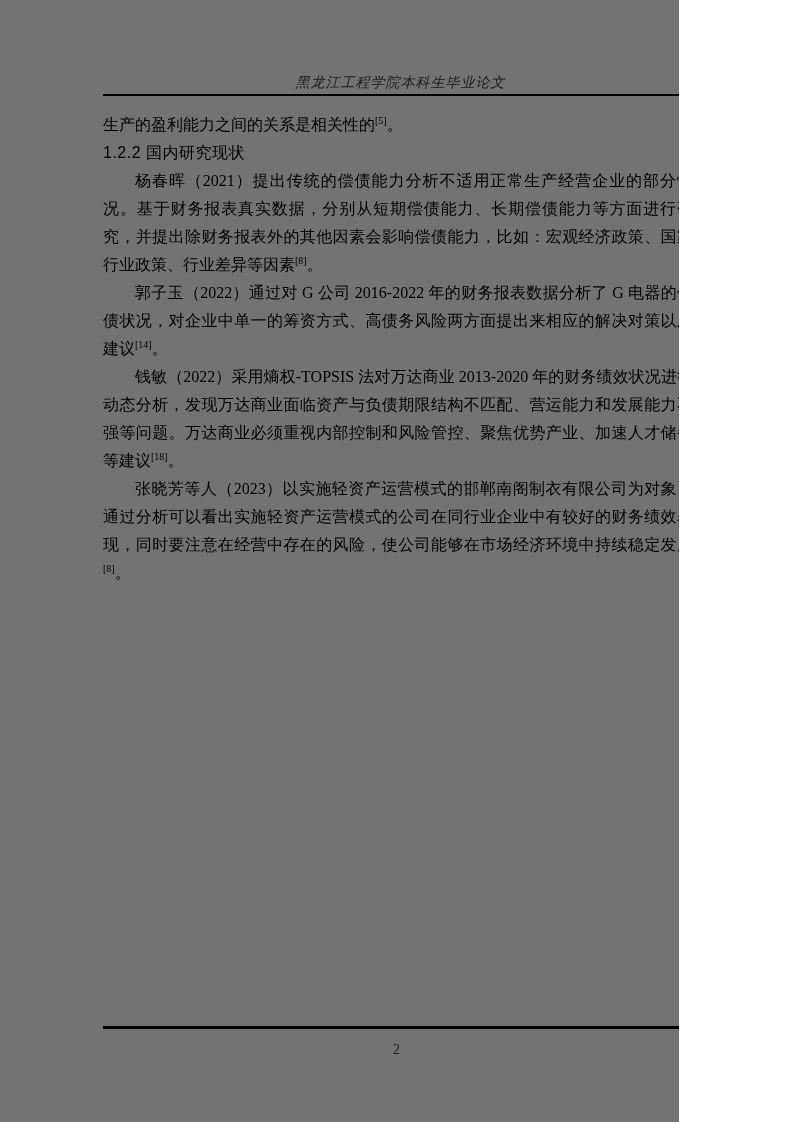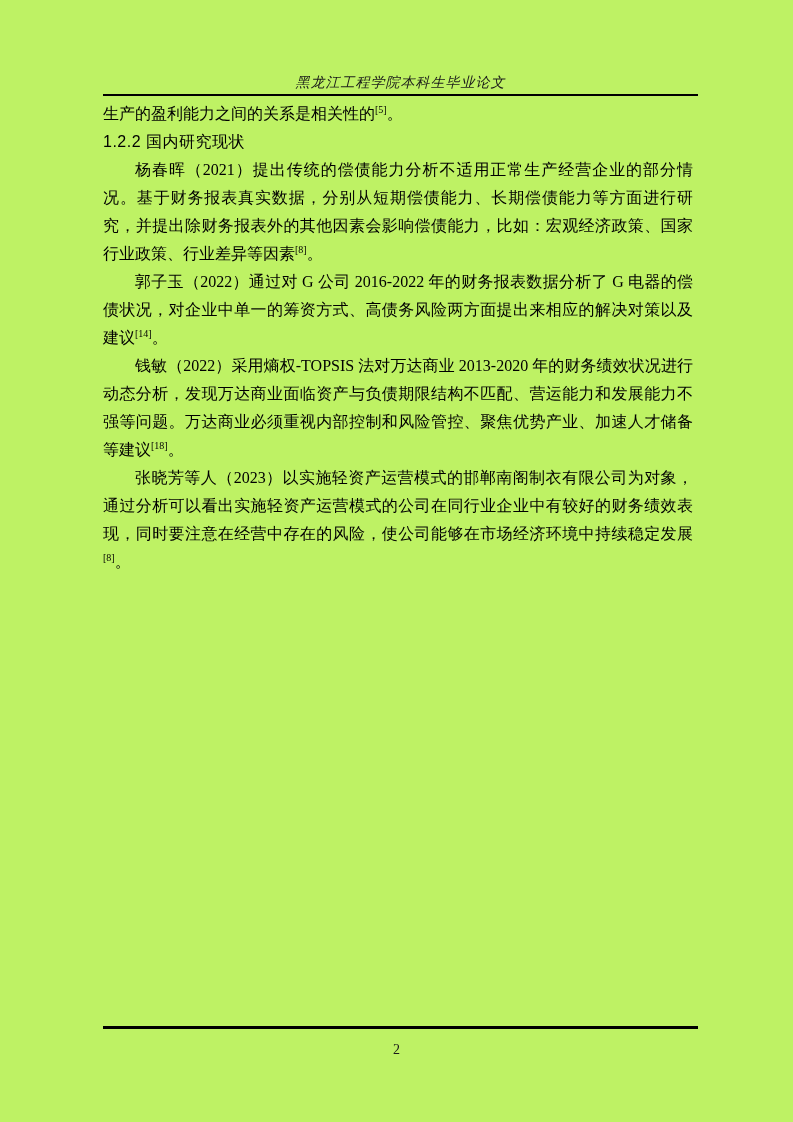--- a/index.html
+++ b/index.html
@@ -1,20 +1,20 @@
 <!DOCTYPE html>
 <html><head>
 <meta charset="utf-8">
 <style>
   html, body { margin: 0; padding: 0; background: #ffffff; }
   .page {
     position: relative;
-    width: 793px;
+    width: 679px;
     height: 1122px;
-    background: #bef264;
+    background: #737373;
     color: #000000;
     font-family: "Liberation Serif", "DejaVu Serif", serif;
     overflow: hidden;
   }
   .header-title {
     position: absolute;
     top: 74px;
     left: 103px;
     width: 595px;
     text-align: center;
@@ -26,21 +26,21 @@
   .header-rule {
     position: absolute;
     top: 94px;
     left: 103px;
     width: 595px;
     height: 2px;
     background: #000000;
   }
   .page-body {
     position: absolute;
-    top: 100px;
+    top: 111px;
     left: 103px;
     width: 590px;
     font-size: 16px;
     line-height: 28px;
     text-align: justify;
     text-justify: inter-character;
   }
   .page-body p {
     margin: 0;
     padding: 0;

